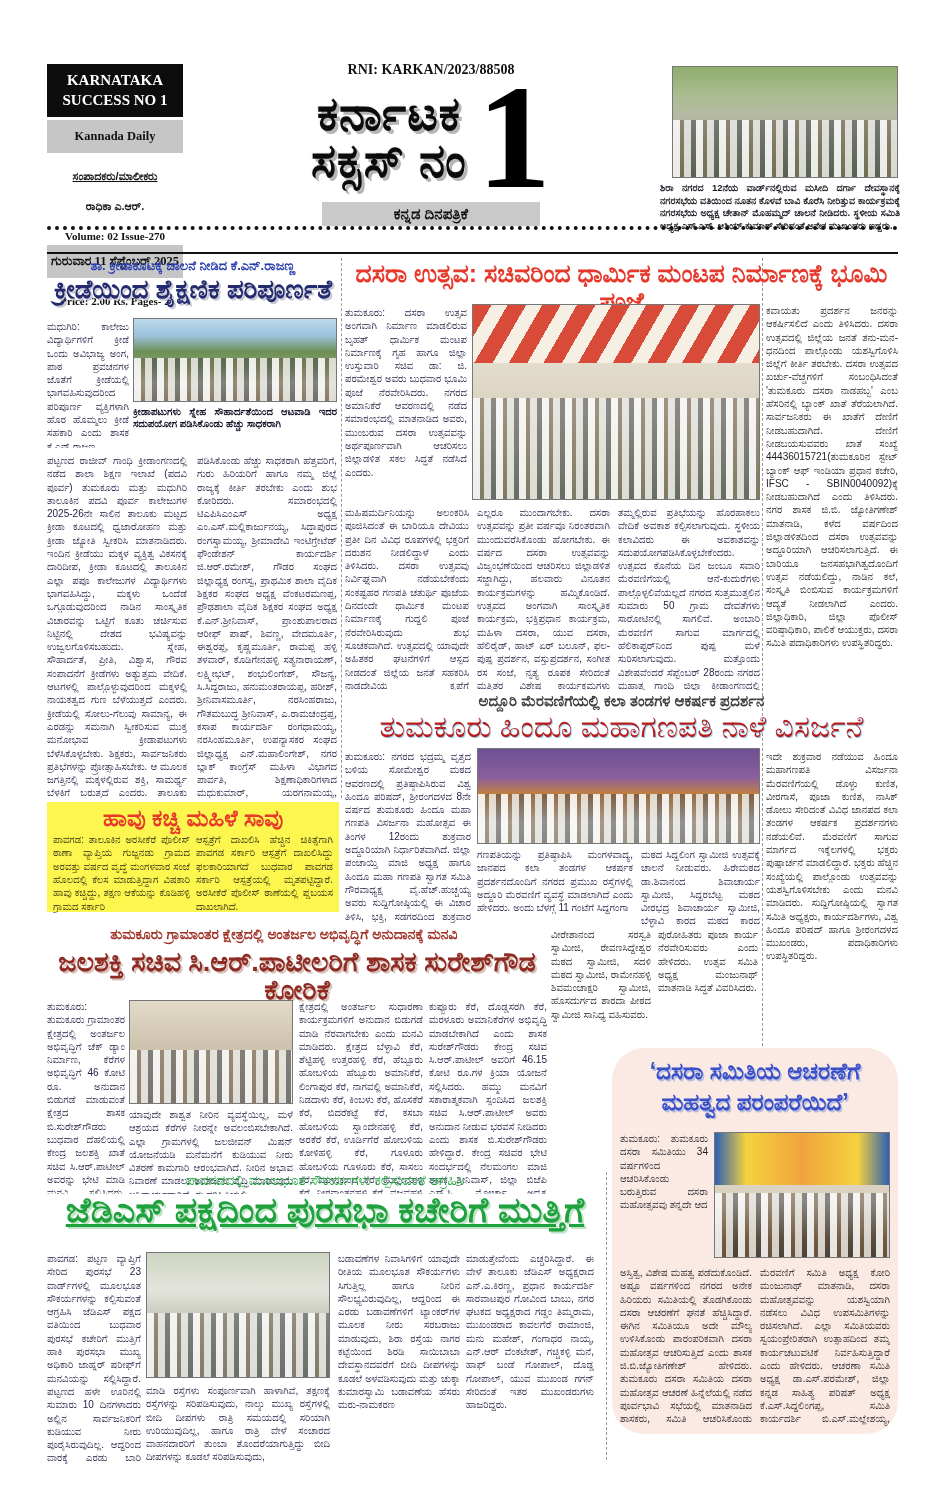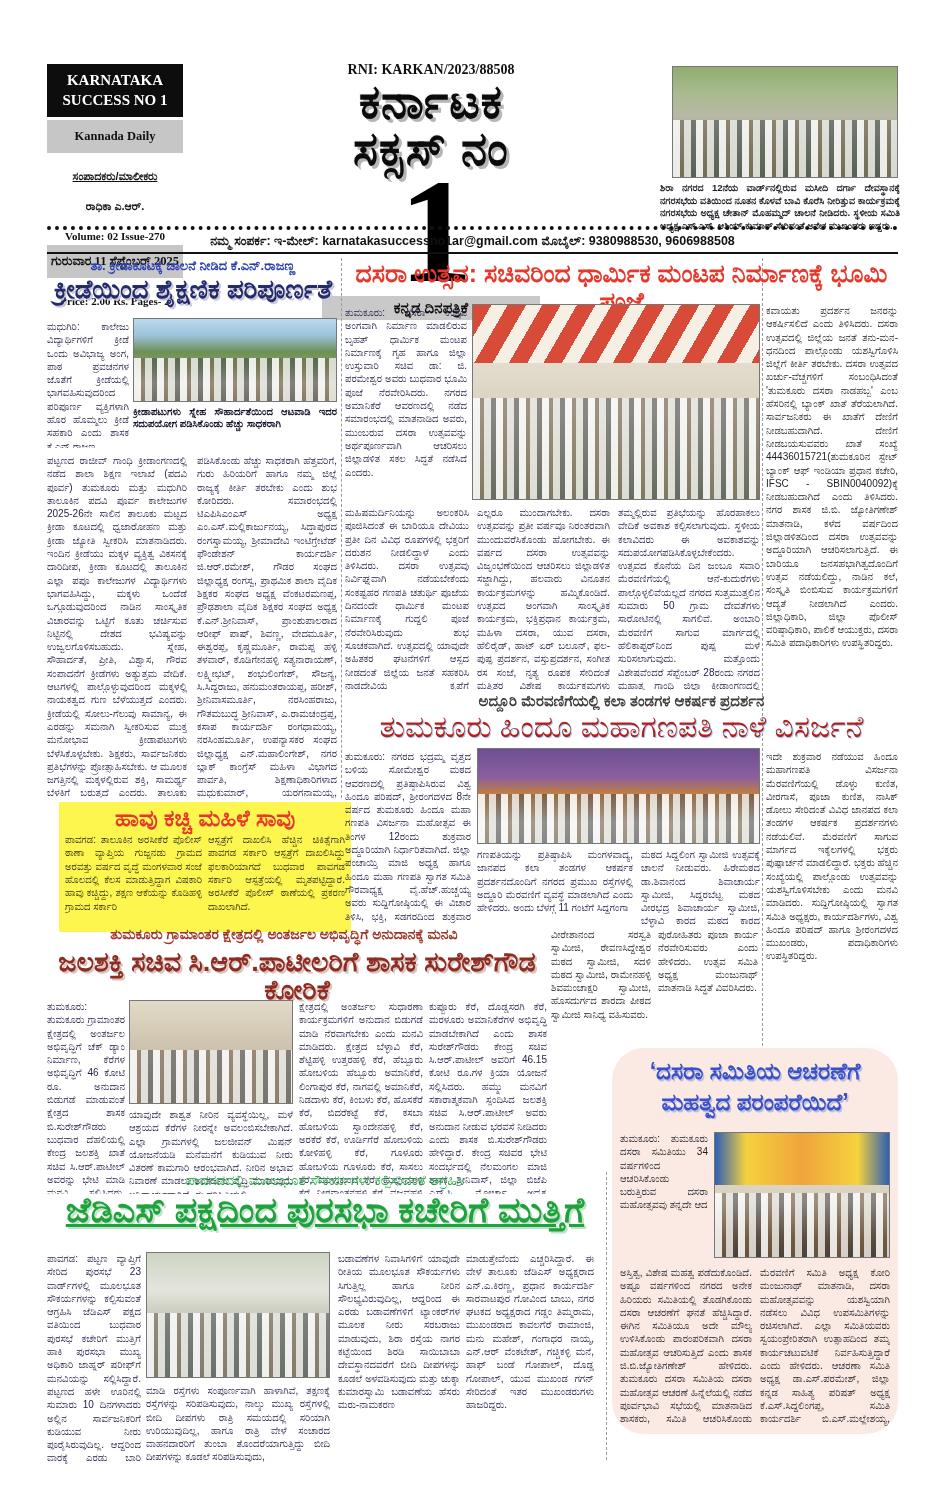--- a/index.html
+++ b/index.html
@@ -14,21 +14,21 @@
   .infobox{left:47px;top:64px;width:136px;height:186px;border:0;}
   .ib-title{background:#0d0d0d;color:#fff;font-family:"Liberation Serif",serif;font-weight:700;
             font-size:15px;text-align:center;line-height:1.35;padding:6px 2px;}
   .ib-gray{background:#c6c6c6;color:#111;font-family:"Liberation Serif",serif;font-weight:700;
            font-size:12.5px;text-align:center;padding:9px 0;margin-top:3px;}
   .ib-line{font-size:11px;font-weight:bold;text-align:center;color:#111;margin-top:17px;}
   .ib-line.u{text-decoration:underline;}
   .ib-serif{font-family:"Liberation Serif",serif;}
   .mast{left:196px;top:62px;width:470px;height:190px;}
   .rni{font-family:"Liberation Serif",serif;font-weight:700;font-size:14px;text-align:center;color:#111;}
-  .mastrow{display:flex;align-items:center;justify-content:center;flex-direction:column;}
+  .mastrow{display:flex;align-items:center;justify-content:center;}
   .masttitle{font-weight:900;font-size:47px;line-height:1.0;color:#0b0b0b;letter-spacing:1px;
              text-shadow:3px 3px 0 #b5b5b5, -1px -1px 0 #f2f2f2;text-align:center;}
   .mastnum{font-weight:900;font-size:148px;line-height:.8;color:#000;margin-left:10px;
            font-family:"Liberation Serif",serif;}
   .tagbar{background:#c9c9c9;color:#111;font-weight:bold;font-size:15px;text-align:center;
           width:218px;margin:6px auto 0;padding:3px 0;}
   .photo{border:1px solid #777;box-sizing:border-box;overflow:hidden;}
   .people::after{content:"";position:absolute;left:0;right:0;bottom:0;height:52%;
      background:repeating-linear-gradient(90deg, rgba(250,250,250,.88) 0 7px, rgba(110,92,74,.55) 7px 11px,
        rgba(232,232,228,.85) 11px 18px, rgba(58,62,72,.5) 18px 23px);}
@@ -48,21 +48,21 @@
   .hl-cyan{font-size:30px;font-weight:400;color:#b91c1c;text-shadow:1px 1px 0 #9ad7f2;line-height:1.0;}
   .kick-maroon{font-size:14px;font-weight:800;color:#a03328;}
   .hl-maroon{font-size:27px;font-weight:800;color:#8e2b22;text-shadow:2px 2px 0 #d8c2bc;line-height:1.05;}
   .kick-green{font-size:14px;font-weight:400;color:#1fa23d;}
   .hl-green{font-size:35px;font-weight:800;color:#1fa23d;text-shadow:2px 2px 0 #bfe3c6;line-height:1.0;}
   .hl-redbox{font-size:23px;font-weight:800;color:#e6392b;line-height:1.05;}
   .hl-blue2{font-size:23px;font-weight:800;color:#3a50c8;text-shadow:1.5px 1.5px 0 #b9bedf;line-height:1.35;}
   .capb{font-size:10px;font-weight:bold;color:#14142a;text-align:justify;overflow:hidden;}
 
   
-  .ybox{left:47px;top:802px;width:292px;height:130px;background:#fcf64e;box-sizing:border-box;padding:4px 6px;margin-left:12px;}
+  .ybox{left:47px;top:802px;width:292px;height:110px;background:#fcf64e;box-sizing:border-box;padding:4px 6px;}
   .ycols{display:flex;gap:6px;margin-top:3px;}
   .ycols .kn{color:#2e2a10;flex:1;height:88px;}
   .pbox{left:612px;top:1048px;width:286px;height:386px;background:#fbeae3;box-sizing:border-box;border-radius:32px;}
 
   
   .p-sports{left:133px;top:318px;width:204px;height:84px;
      background:linear-gradient(180deg,#bcd9ea 0%,#9cc3dc 20%,#6d8f55 40%,#8aa06b 58%,#c9c6b2 78%,#a99f88 100%);}
   .p-dasara{left:472px;top:304px;width:288px;height:196px;
      background-image:repeating-linear-gradient(120deg,#d84b38 0 16px,#f5efe4 16px 30px),
        linear-gradient(180deg,#efe9dc 0%,#d9d2c0 55%,#949c7b 100%);
@@ -104,40 +104,39 @@
       </div>
       <div class="mastnum">1</div>
     </div>
     <div class="tagbar">ಕನ್ನಡ ದಿನಪತ್ರಿಕೆ</div>
   </div>
 
   <div class="abs photo people hphoto"></div>
   <div class="abs hcap kn black">ಶಿರಾ ನಗರದ 12ನೆಯ ವಾರ್ಡ್‌ನಲ್ಲಿರುವ ಮಸೀದಿ ದರ್ಗಾ ದೇವಸ್ಥಾನಕ್ಕೆ ನಗರಸಭೆಯ ವತಿಯಿಂದ ನೂತನ ಕೊಳವೆ ಬಾವಿ ಕೊರೆಸಿ ನೀರಿತ್ತುವ ಕಾರ್ಯಕ್ರಮಕ್ಕೆ ನಗರಸಭೆಯ ಅಧ್ಯಕ್ಷ ಚೇತಾನ್ ಮೊಹಮ್ಮದ್ ಚಾಲನೆ ನೀಡಿದರು. ಸ್ಥಳೀಯ ಸಮಿತಿ ಅಧ್ಯಕ್ಷ ಎಸ್.ಎಸ್. ಆಶಿಯ್ ಕುಮಾರ್ ಸೇರಿದಂತೆ ಅನೇಕ ಮುಖಂಡರು ಇದ್ದರು.</div>
 
   <div class="abs dotted"></div>
-  <div class="abs contact">ನಮ್ಮ ಸಂಪರ್ಕ:  ಇ-ಮೇಲ್: karnatakasuccessno1ar@gmail.com      ಮೊಬೈಲ್: 9380988530, 9606988508</div>
   <div class="abs hrule"></div>
 
   <div class="abs vrule" style="left:341px;top:258px;height:540px;"></div>
   <div class="abs vrule" style="left:762px;top:258px;height:788px;"></div>
   <div class="abs vrule" style="left:606px;top:1172px;height:288px;"></div>
 
   <div class="abs center kick-blue" style="left:47px;top:258px;width:292px;">ತಾ. ಕ್ರೀಡಾಕೂಟಕ್ಕೆ ಚಾಲನೆ ನೀಡಿದ ಕೆ.ಎನ್.ರಾಜಣ್ಣ</div>
   <div class="abs center hl-navy" style="left:47px;top:276px;width:292px;">ಕ್ರೀಡೆಯಿಂದ ಶೈಕ್ಷಣಿಕ ಪರಿಪೂರ್ಣತೆ</div>
   <div class="abs kn" style="left:47px;top:320px;width:82px;height:128px;">ಮಧುಗಿರಿ: ಕಾಲೇಜು ವಿದ್ಯಾರ್ಥಿಗಳಿಗೆ ಕ್ರೀಡೆ ಒಂದು ಅವಿಭಾಜ್ಯ ಅಂಗ, ಪಾಠ ಪ್ರವಚನಗಳ ಜೊತೆಗೆ ಕ್ರೀಡೆಯಲ್ಲಿ ಭಾಗವಹಿಸುವುದರಿಂದ ಪರಿಪೂರ್ಣ ವ್ಯಕ್ತಿಗಳಾಗಿ ಹೊರ ಹೊಮ್ಮಲು ಕ್ರೀಡೆ ಸಹಕಾರಿ ಎಂದು ಶಾಸಕ ಕೆ.ಎನ್.ರಾಜಣ್ಣ ತಿಳಿಸಿದರು.</div>
   <div class="abs photo people p-sports"></div>
   <div class="abs capb" style="left:133px;top:406px;width:204px;height:44px;">ಕ್ರೀಡಾಪಟುಗಳು ಸ್ನೇಹ ಸೌಹಾರ್ದತೆಯಿಂದ ಆಟವಾಡಿ ಇದರ ಸದುಪಯೋಗ ಪಡಿಸಿಕೊಂಡು ಹೆಚ್ಚು ಸಾಧಕರಾಗಿ</div>
   <div class="abs kn" style="left:47px;top:454px;width:140px;height:344px;">ಪಟ್ಟಣದ ರಾಜೀವ್ ಗಾಂಧಿ ಕ್ರೀಡಾಂಗಣದಲ್ಲಿ ನಡೆದ ಶಾಲಾ ಶಿಕ್ಷಣ ಇಲಾಖೆ (ಪದವಿ ಪೂರ್ವ) ತುಮಕೂರು ಮತ್ತು ಮಧುಗಿರಿ ತಾಲೂಕಿನ ಪದವಿ ಪೂರ್ವ ಕಾಲೇಜುಗಳ 2025-26ನೇ ಸಾಲಿನ ತಾಲೂಕು ಮಟ್ಟದ ಕ್ರೀಡಾ ಕೂಟದಲ್ಲಿ ಧ್ವಜಾರೋಹಣ ಮತ್ತು ಕ್ರೀಡಾ ಜ್ಯೋತಿ ಸ್ವೀಕರಿಸಿ ಮಾತನಾಡಿದರು. ಇಂದಿನ ಕ್ರೀಡೆಯು ಮಕ್ಕಳ ವ್ಯಕ್ತಿತ್ವ ವಿಕಸನಕ್ಕೆ ದಾರಿದೀಪ, ಕ್ರೀಡಾ ಕೂಟದಲ್ಲಿ ತಾಲೂಕಿನ ಎಲ್ಲಾ ಪಪೂ ಕಾಲೇಜುಗಳ ವಿದ್ಯಾರ್ಥಿಗಳು ಭಾಗವಹಿಸಿದ್ದು, ಮಕ್ಕಳು ಒಂದೆಡೆ ಒಗ್ಗೂಡುವುದರಿಂದ ನಾಡಿನ ಸಾಂಸ್ಕೃತಿಕ ವಿಚಾರವನ್ನು ಒಟ್ಟಿಗೆ ಕೂತು ಚರ್ಚಿಸುವ ನಿಟ್ಟಿನಲ್ಲಿ ದೇಶದ ಭವಿಷ್ಯವನ್ನು ಉಜ್ವಲಗೊಳಿಸಬಹುದು. ಸ್ನೇಹ, ಸೌಹಾರ್ದತೆ, ಪ್ರೀತಿ, ವಿಶ್ವಾಸ, ಗೌರವ ಸಂಪಾದನೆಗೆ ಕ್ರೀಡೆಗಳು ಅತ್ಯುತ್ತಮ ವೇದಿಕೆ. ಆಟಗಳಲ್ಲಿ ಪಾಲ್ಗೊಳ್ಳುವುದರಿಂದ ಮಕ್ಕಳಲ್ಲಿ ನಾಯಕತ್ವದ ಗುಣ ಬೆಳೆಯುತ್ತದೆ ಎಂದರು. ಕ್ರೀಡೆಯಲ್ಲಿ ಸೋಲು-ಗೆಲುವು ಸಾಮಾನ್ಯ, ಈ ಎರಡನ್ನು ಸಮನಾಗಿ ಸ್ವೀಕರಿಸುವ ಮುಕ್ತ ಮನೋಭಾವ ಕ್ರೀಡಾಪಟುಗಳು ಬೆಳೆಸಿಕೊಳ್ಳಬೇಕು. ಶಿಕ್ಷಕರು, ಸಾರ್ವಜನಿಕರು ಪ್ರತಿಭೆಗಳನ್ನು ಪ್ರೋತ್ಸಾಹಿಸಬೇಕು. ಆ ಮೂಲಕ ಜಗತ್ತಿನಲ್ಲಿ ಮಕ್ಕಳಲ್ಲಿರುವ ಶಕ್ತಿ, ಸಾಮರ್ಥ್ಯ ಬೆಳಕಿಗೆ ಬರುತ್ತದೆ ಎಂದರು. ತಾಲೂಕು ಮಟ್ಟದಲ್ಲಿ ವಿಜೇತರಾದವರು ಜಿಲ್ಲಾ ಮತ್ತು ರಾಜ್ಯ ಮಟ್ಟದಲ್ಲಿ ಪ್ರದರ್ಶಿಸಲು ಅವಕಾಶಗಳಿವೆ. ಆದ್ದರಿಂದ</div>
   <div class="abs kn" style="left:197px;top:454px;width:140px;height:344px;">ಪಡಿಸಿಕೊಂಡು ಹೆಚ್ಚು ಸಾಧಕರಾಗಿ ಹೆತ್ತವರಿಗೆ, ಗುರು ಹಿರಿಯರಿಗೆ ಹಾಗೂ ನಮ್ಮ ಜಿಲ್ಲೆ ರಾಜ್ಯಕ್ಕೆ ಕೀರ್ತಿ ತರಬೇಕು ಎಂದು ಶುಭ ಕೋರಿದರು. ಸಮಾರಂಭದಲ್ಲಿ ಟಿಎಪಿಸಿಎಂಎಸ್ ಅಧ್ಯಕ್ಷ ಎಂ.ಎಸ್.ಮಲ್ಲಿಕಾರ್ಜುನಯ್ಯ, ಸಿದ್ಧಾಪುರದ ರಂಗಸ್ವಾಮಯ್ಯ, ಶ್ರೀಮಾದೇವಿ ಇಂಟಿಗ್ರೇಟೆಡ್ ಫೌಂಡೇಶನ್ ಕಾರ್ಯದರ್ಶಿ ಜಿ.ಆರ್.ರಮೇಶ್, ಗೌಡರ ಸಂಘದ ಜಿಲ್ಲಾಧ್ಯಕ್ಷ ರಂಗಸ್ವ, ಪ್ರಾಥಮಿಕ ಶಾಲಾ ವೈದಿಕ ಶಿಕ್ಷಕರ ಸಂಘದ ಅಧ್ಯಕ್ಷ ವೆಂಕಟರಮಣಪ್ಪ, ಪ್ರೌಢಶಾಲಾ ವೈದಿಕ ಶಿಕ್ಷಕರ ಸಂಘದ ಅಧ್ಯಕ್ಷ ಕೆ.ಎನ್.ಶ್ರೀನಿವಾಸ್, ಪ್ರಾಂಶುಪಾಲರಾದ ಆರೀಫ್ ಪಾಷ್, ಶಿವಣ್ಣ, ವೇದಮೂರ್ತಿ, ಈಶ್ವರಪ್ಪ, ಕೃಷ್ಣಮೂರ್ತಿ, ರಾಮಪ್ಪ ಹಳ್ಳಿ ತಳವಾರ್, ಕೊಡಿಗೇನಹಳ್ಳಿ ಸತ್ಯನಾರಾಯಣ್, ಲಕ್ಷ್ಮೀಭಟ್, ಶಂಭುಲಿಂಗೇಶ್, ಸೌಜನ್ಯ, ಸಿ.ಸಿದ್ದರಾಜು, ಹನುಮಂತರಾಯಪ್ಪ, ಹರೀಶ್, ಶ್ರೀನಿವಾಸಮೂರ್ತಿ, ನರಸಿಂಹರಾಜು, ಗೌತಮಬುದ್ಧ ಶ್ರೀನಿವಾಸ್, ಎ.ರಾಮಚಂದ್ರಪ್ಪ, ಕಸಾಪ ಕಾರ್ಯದರ್ಶಿ ರಂಗಧಾಮಯ್ಯ, ನರಸಿಂಹಮೂರ್ತಿ, ಉಪನ್ಯಾಸಕರ ಸಂಘದ ಜಿಲ್ಲಾಧ್ಯಕ್ಷ ಎನ್.ಮಹಾಲಿಂಗೇಶ್, ನಗರ ಬ್ಲಾಕ್ ಕಾಂಗ್ರೆಸ್ ಮಹಿಳಾ ವಿಭಾಗದ ಪಾರ್ವತಿ, ಶಿಕ್ಷಣಾಧಿಕಾರಿಗಳಾದ ಮಧುಕುಮಾರ್, ಯರಗನಾಮಯ್ಯ, ಗುರುರಾಜು, ತಾ.ಪಂ. ಸಹಾಯಕ ನಿರ್ದೇಶಕ ಧನಂಜಯ್ ಇತರರು ಹಾಜರಿದ್ದರು.</div>
 
   <div class="abs ybox">
     <div class="center hl-redbox">ಹಾವು ಕಚ್ಚಿ ಮಹಿಳೆ ಸಾವು</div>
     <div class="ycols">
       <div class="kn">ಪಾವಗಡ: ತಾಲೂಕಿನ ಅರಸೀಕೆರೆ ಪೊಲೀಸ್ ಠಾಣಾ ವ್ಯಾಪ್ತಿಯ ಗುಜ್ಜನಡು ಗ್ರಾಮದ ಅರವತ್ತು ವರ್ಷದ ವೃದ್ಧೆ ಮಂಗಳವಾರ ಸಂಜೆ ಹೊಲದಲ್ಲಿ ಕೆಲಸ ಮಾಡುತ್ತಿದ್ದಾಗ ವಿಷಕಾರಿ ಹಾವು ಕಚ್ಚಿದ್ದು, ತಕ್ಷಣ ಆಕೆಯನ್ನು ಕೊಡಿಹಳ್ಳಿ ಗ್ರಾಮದ ಸರ್ಕಾರಿ</div>
-      <div class="kn">ಆಸ್ಪತ್ರೆಗೆ ದಾಖಲಿಸಿ ಹೆಚ್ಚಿನ ಚಿಕಿತ್ಸೆಗಾಗಿ ಪಾವಗಡ ಸರ್ಕಾರಿ ಆಸ್ಪತ್ರೆಗೆ ದಾಖಲಿಸಿದ್ದು ಫಲಕಾರಿಯಾಗದೆ ಬುಧವಾರ ಪಾವಗಡ ಸರ್ಕಾರಿ ಆಸ್ಪತ್ರೆಯಲ್ಲಿ ಮೃತಪಟ್ಟಿದ್ದಾರೆ. ಅರಸೀಕೆರೆ ಪೊಲೀಸ್ ಠಾಣೆಯಲ್ಲಿ ಪ್ರಕರಣ ದಾಖಲಾಗಿದೆ.</div>
+      <div class="kn">ಆಸ್ಪತ್ರೆಗೆ ದಾಖಲಿಸಿ ಹೆಚ್ಚಿನ ಚಿಕಿತ್ಸೆಗಾಗಿ ಪಾವಗಡ ಸರ್ಕಾರಿ ಆಸ್ಪತ್ರೆಗೆ ದಾಖಲಿಸಿದ್ದು ಫಲಕಾರಿಯಾಗದೆ ಬುಧವಾರ ಪಾವಗಡ ಸರ್ಕಾರಿ ಆಸ್ಪತ್ರೆಯಲ್ಲಿ ಮೃತಪಟ್ಟಿದ್ದಾರೆ. ಅರಸೀಕೆರೆ ಪೊಲೀಸ್ ಠಾಣೆಯಲ್ಲಿ ಪ್ಡಬಯಸ ದಾಖಲಾಗಿದೆ.</div>
     </div>
   </div>
 
   <div class="abs center hl-red" style="left:345px;top:260px;width:553px;">ದಸರಾ ಉತ್ಸವ: ಸಚಿವರಿಂದ ಧಾರ್ಮಿಕ ಮಂಟಪ ನಿರ್ಮಾಣಕ್ಕೆ ಭೂಮಿ ಪೂಜೆ</div>
   <div class="abs kn" style="left:345px;top:306px;width:122px;height:194px;">ತುಮಕೂರು: ದಸರಾ ಉತ್ಸವ ಅಂಗವಾಗಿ ನಿರ್ಮಾಣ ಮಾಡಲಿರುವ ಬೃಹತ್ ಧಾರ್ಮಿಕ ಮಂಟಪ ನಿರ್ಮಾಣಕ್ಕೆ ಗೃಹ ಹಾಗೂ ಜಿಲ್ಲಾ ಉಸ್ತುವಾರಿ ಸಚಿವ ಡಾ: ಜಿ. ಪರಮೇಶ್ವರ ಅವರು ಬುಧವಾರ ಭೂಮಿ ಪೂಜೆ ನೆರವೇರಿಸಿದರು. ನಗರದ ಅಮಾನಿಕೆರೆ ಆವರಣದಲ್ಲಿ ನಡೆದ ಸಮಾರಂಭದಲ್ಲಿ ಮಾತನಾಡಿದ ಅವರು, ಮುಂಬರುವ ದಸರಾ ಉತ್ಸವವನ್ನು ಅರ್ಥಪೂರ್ಣವಾಗಿ ಆಚರಿಸಲು ಜಿಲ್ಲಾಡಳಿತ ಸಕಲ ಸಿದ್ಧತೆ ನಡೆಸಿದೆ ಎಂದರು.</div>
   <div class="abs photo people p-dasara"></div>
   <div class="abs kn black" style="left:766px;top:304px;width:132px;height:386px;">ಕವಾಯತು ಪ್ರದರ್ಶನ ಜನರನ್ನು ಆಕರ್ಷಿಸಲಿದೆ ಎಂದು ತಿಳಿಸಿದರು. ದಸರಾ ಉತ್ಸವದಲ್ಲಿ ಜಿಲ್ಲೆಯ ಜನತೆ ತನು-ಮನ-ಧನದಿಂದ ಪಾಲ್ಗೊಂಡು ಯಶಸ್ವಿಗೊಳಿಸಿ ಜಿಲ್ಲೆಗೆ ಕೀರ್ತಿ ತರಬೇಕು. ದಸರಾ ಉತ್ಸವದ ಖರ್ಚು-ವೆಚ್ಚಗಳಿಗೆ ಸಂಬಂಧಿಸಿದಂತೆ 'ತುಮಕೂರು ದಸರಾ ನಾಡಹಬ್ಬ' ಎಂಬ ಹೆಸರಿನಲ್ಲಿ ಬ್ಯಾಂಕ್ ಖಾತೆ ತೆರೆಯಲಾಗಿದೆ. ಸಾರ್ವಜನಿಕರು ಈ ಖಾತೆಗೆ ದೇಣಿಗೆ ನೀಡಬಹುದಾಗಿದೆ. ದೇಣಿಗೆ ನೀಡಬಯಸುವವರು ಖಾತೆ ಸಂಖ್ಯೆ 44436015721(ತುಮಕೂರಿನ ಸ್ಟೇಟ್ ಬ್ಯಾಂಕ್ ಆಫ್ ಇಂಡಿಯಾ ಪ್ರಧಾನ ಕಚೇರಿ, IFSC - SBIN0040092)ಕ್ಕೆ ನೀಡಬಹುದಾಗಿದೆ ಎಂದು ತಿಳಿಸಿದರು. ನಗರ ಶಾಸಕ ಜಿ.ಬಿ. ಜ್ಯೋತಿಗಣೇಶ್ ಮಾತನಾಡಿ, ಕಳೆದ ವರ್ಷದಿಂದ ಜಿಲ್ಲಾಡಳಿತದಿಂದ ದಸರಾ ಉತ್ಸವವನ್ನು ಅದ್ದೂರಿಯಾಗಿ ಆಚರಿಸಲಾಗುತ್ತಿದೆ. ಈ ಬಾರಿಯೂ ಜನಸಹಭಾಗಿತ್ವದೊಂದಿಗೆ ಉತ್ಸವ ನಡೆಯಲಿದ್ದು, ನಾಡಿನ ಕಲೆ, ಸಂಸ್ಕೃತಿ ಬಿಂಬಿಸುವ ಕಾರ್ಯಕ್ರಮಗಳಿಗೆ ಆದ್ಯತೆ ನೀಡಲಾಗಿದೆ ಎಂದರು. ಜಿಲ್ಲಾಧಿಕಾರಿ, ಜಿಲ್ಲಾ ಪೊಲೀಸ್ ವರಿಷ್ಠಾಧಿಕಾರಿ, ಪಾಲಿಕೆ ಆಯುಕ್ತರು, ದಸರಾ ಸಮಿತಿ ಪದಾಧಿಕಾರಿಗಳು ಉಪಸ್ಥಿತರಿದ್ದರು.</div>
   <div class="abs kn" style="left:345px;top:506px;width:124px;height:184px;">ಮಹಿಷಮರ್ದಿನಿಯನ್ನು ಅಲಂಕರಿಸಿ ಪೂಜಿಸಿದಂತೆ ಈ ಬಾರಿಯೂ ದೇವಿಯು ಪ್ರತೀ ದಿನ ವಿವಿಧ ರೂಪಗಳಲ್ಲಿ ಭಕ್ತರಿಗೆ ದರುಶನ ನೀಡಲಿದ್ದಾಳೆ ಎಂದು ತಿಳಿಸಿದರು. ದಸರಾ ಉತ್ಸವವು ನಿರ್ವಿಘ್ನವಾಗಿ ನಡೆಯಬೇಕೆಂದು ಸಂಕಷ್ಟಹರ ಗಣಪತಿ ಚತುರ್ಥಿ ಪೂಜೆಯ ದಿನದಂದೇ ಧಾರ್ಮಿಕ ಮಂಟಪ ನಿರ್ಮಾಣಕ್ಕೆ ಗುದ್ದಲಿ ಪೂಜೆ ನೆರವೇರಿಸಿರುವುದು ಶುಭ ಸೂಚಕವಾಗಿದೆ. ಉತ್ಸವದಲ್ಲಿ ಯಾವುದೇ ಅಹಿತಕರ ಘಟನೆಗಳಿಗೆ ಆಸ್ಪದ ನೀಡದಂತೆ ಜಿಲ್ಲೆಯ ಜನತೆ ಸಹಕರಿಸಿ ನಾಡದೇವಿಯ ಕೃಪೆಗೆ ಪಾತ್ರರಾಗಬೇಕೆಂದು ಮನವಿ ಮಾಡಿದರು. ಜಿಲ್ಲಾ ದಸರಾ ಉತ್ಸವದಲ್ಲಿ ಪಾಲ್ಗೊಳ್ಳಲು</div>
   <div class="abs kn" style="left:477px;top:506px;width:133px;height:184px;">ಎಲ್ಲರೂ ಮುಂದಾಗಬೇಕು. ದಸರಾ ಉತ್ಸವವನ್ನು ಪ್ರತೀ ವರ್ಷವೂ ನಿರಂತರವಾಗಿ ಮುಂದುವರೆಸಿಕೊಂಡು ಹೋಗಬೇಕು. ಈ ವರ್ಷದ ದಸರಾ ಉತ್ಸವವನ್ನು ವಿಜೃಂಭಣೆಯಿಂದ ಆಚರಿಸಲು ಜಿಲ್ಲಾಡಳಿತ ಸಜ್ಜಾಗಿದ್ದು, ಹಲವಾರು ವಿನೂತನ ಕಾರ್ಯಕ್ರಮಗಳನ್ನು ಹಮ್ಮಿಕೊಂಡಿದೆ. ಉತ್ಸವದ ಅಂಗವಾಗಿ ಸಾಂಸ್ಕೃತಿಕ ಕಾರ್ಯಕ್ರಮ, ಭಕ್ತಿಪ್ರಧಾನ ಕಾರ್ಯಕ್ರಮ, ಮಹಿಳಾ ದಸರಾ, ಯುವ ದಸರಾ, ಹೆಲಿರೈಡ್, ಹಾಟ್ ಏರ್ ಬಲೂನ್, ಫಲ-ಪುಷ್ಪ ಪ್ರದರ್ಶನ, ವಸ್ತುಪ್ರದರ್ಶನ, ಸಂಗೀತ ರಸ ಸಂಜೆ, ನೃತ್ಯ ರೂಪಕ ಸೇರಿದಂತೆ ಮತ್ತಿತರ ವಿಶೇಷ ಕಾರ್ಯಕ್ರಮಗಳು ಜರುಗಲಿವೆ ಎಂದು ತಿಳಿಸಿದರು.</div>
   <div class="abs kn" style="left:618px;top:506px;width:142px;height:184px;">ತಮ್ಮಲ್ಲಿರುವ ಪ್ರತಿಭೆಯನ್ನು ಹೊರಹಾಕಲು ವೇದಿಕೆ ಅವಕಾಶ ಕಲ್ಪಿಸಲಾಗುವುದು. ಸ್ಥಳೀಯ ಕಲಾವಿದರು ಈ ಅವಕಾಶವನ್ನು ಸದುಪಯೋಗಪಡಿಸಿಕೊಳ್ಳಬೇಕೆಂದರು. ಉತ್ಸವದ ಕೊನೆಯ ದಿನ ಜಂಬೂ ಸವಾರಿ ಮೆರವಣಿಗೆಯಲ್ಲಿ ಆನೆ-ಕುದುರೆಗಳು ಪಾಲ್ಗೊಳ್ಳಲಿವೆಯಲ್ಲದೆ ನಗರದ ಸುತ್ತಮುತ್ತಲಿನ ಸುಮಾರು 50 ಗ್ರಾಮ ದೇವತೆಗಳು ಸಾರೋಟಿನಲ್ಲಿ ಸಾಗಲಿವೆ. ಅಂಬಾರಿ ಮೆರವಣಿಗೆ ಸಾಗುವ ಮಾರ್ಗದಲ್ಲಿ ಹೆಲಿಕಾಪ್ಟರ್‌ನಿಂದ ಪುಷ್ಪ ಮಳೆ ಸುರಿಸಲಾಗುವುದು. ಮತ್ತೊಂದು ವಿಶೇಷವೆಂದರೆ ಸೆಪ್ಟೆಂಬರ್ 28ರಂದು ನಗರದ ಮಹಾತ್ಮ ಗಾಂಧಿ ಜಿಲ್ಲಾ ಕ್ರೀಡಾಂಗಣದಲ್ಲಿ ವಿದ್ಯಾರ್ಥಿಗಳಿಂದ ವರ್ಣ ಡಿಸಿರುವ ಪಂಚಿನ</div>

